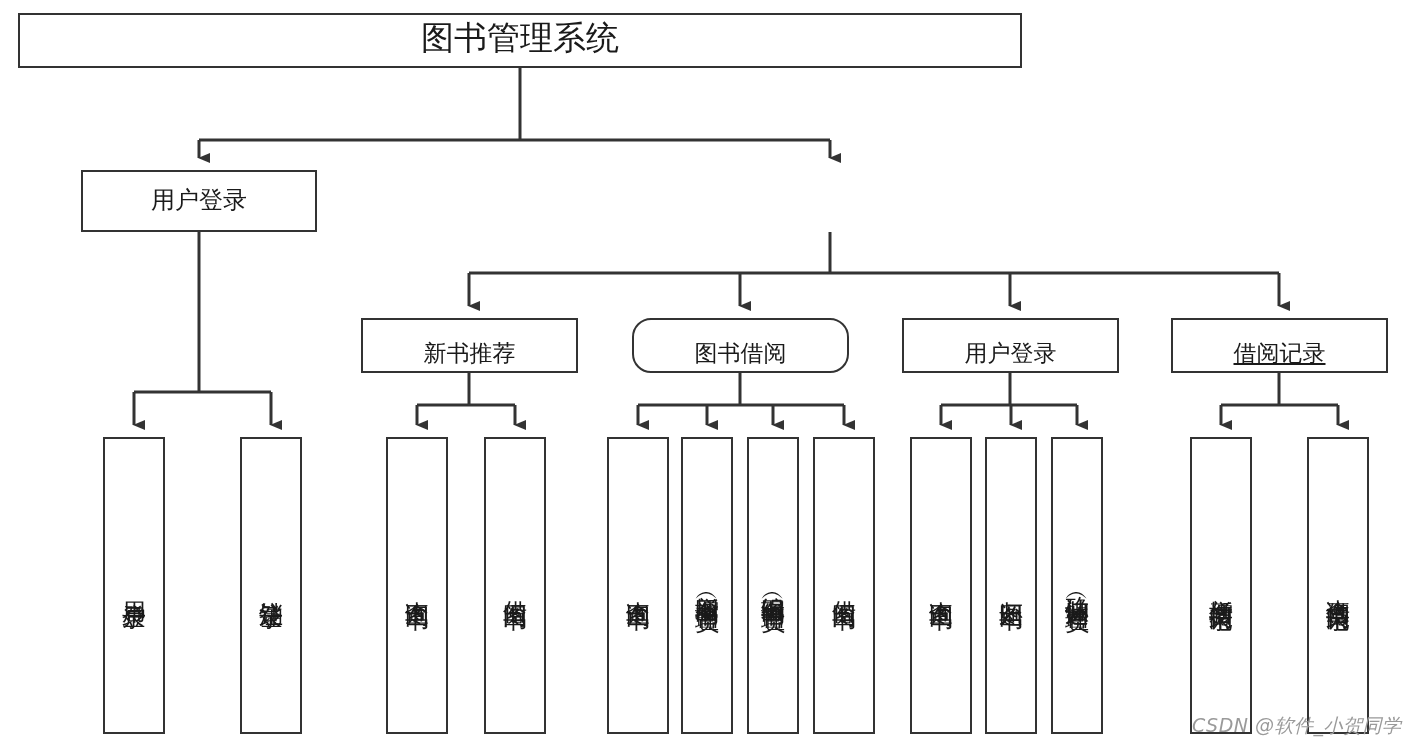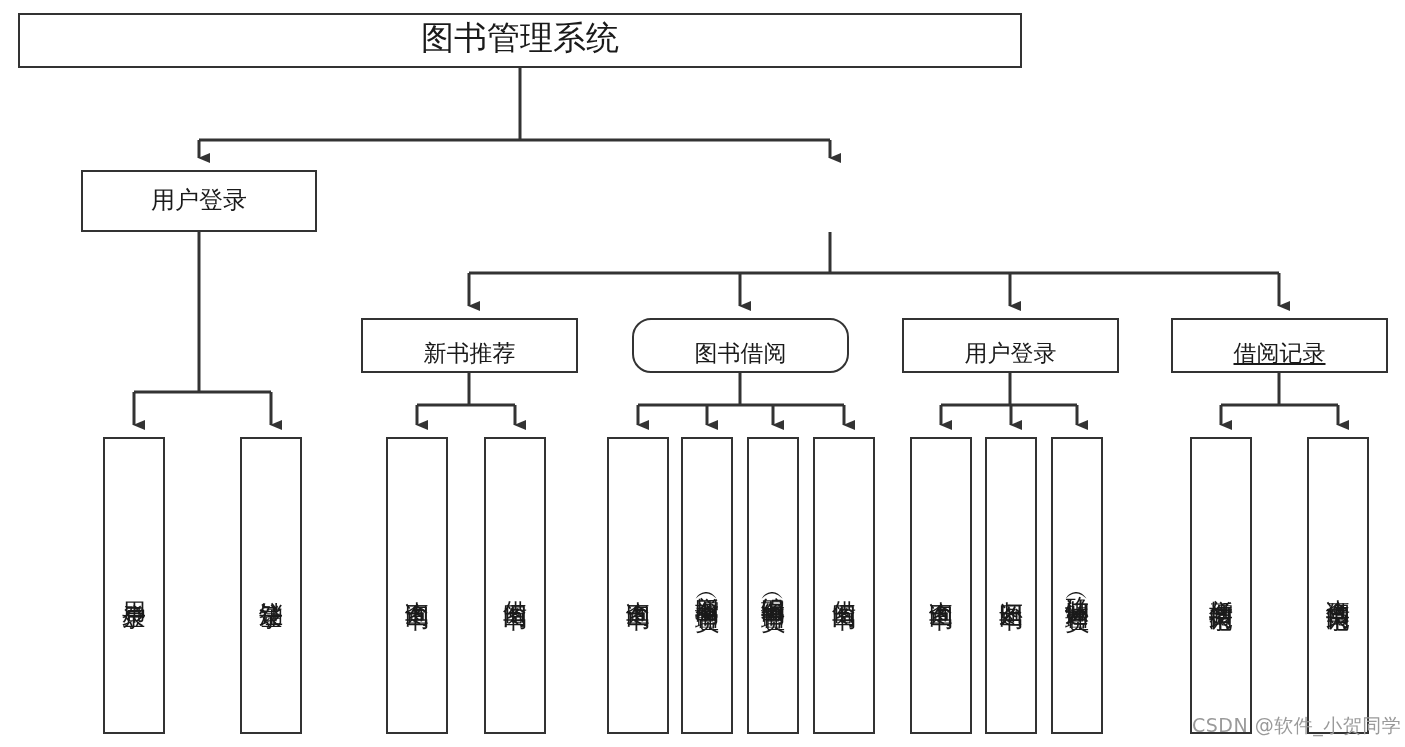--- a/index.html
+++ b/index.html
@@ -178,15 +178,15 @@
   <div class="node leaf" style="left: 1051px; top: 437px; width: 52px; height: 297px; border-color: rgb(51, 51, 51); background: rgb(255, 255, 255); color: rgb(26, 26, 26);">
     <span class="label">确认归还（管理员）</span>
   </div>
   <div class="node leaf" style="left: 1190px; top: 437px; width: 62px; height: 297px; border-color: rgb(51, 51, 51); background: rgb(255, 255, 255); color: rgb(26, 26, 26);">
     <span class="label">新增借阅记录</span>
   </div>
   <div class="node leaf" style="left: 1307px; top: 437px; width: 62px; height: 297px; border-color: rgb(51, 51, 51); background: rgb(255, 255, 255); color: rgb(26, 26, 26);">
     <span class="label">查询借阅记录</span>
   </div>
 
-  <div class="watermark" style="left: 1192px; top: 713px; color: rgb(154, 154, 154);">CSDN @软件_小贺同学</div>
+  <div class="watermark" style="left: 1192px; top: 713px; color: rgb(154, 154, 154); font-style: italic;">CSDN @软件_小贺同学</div>
 
 </div>
 
 </body></html>

